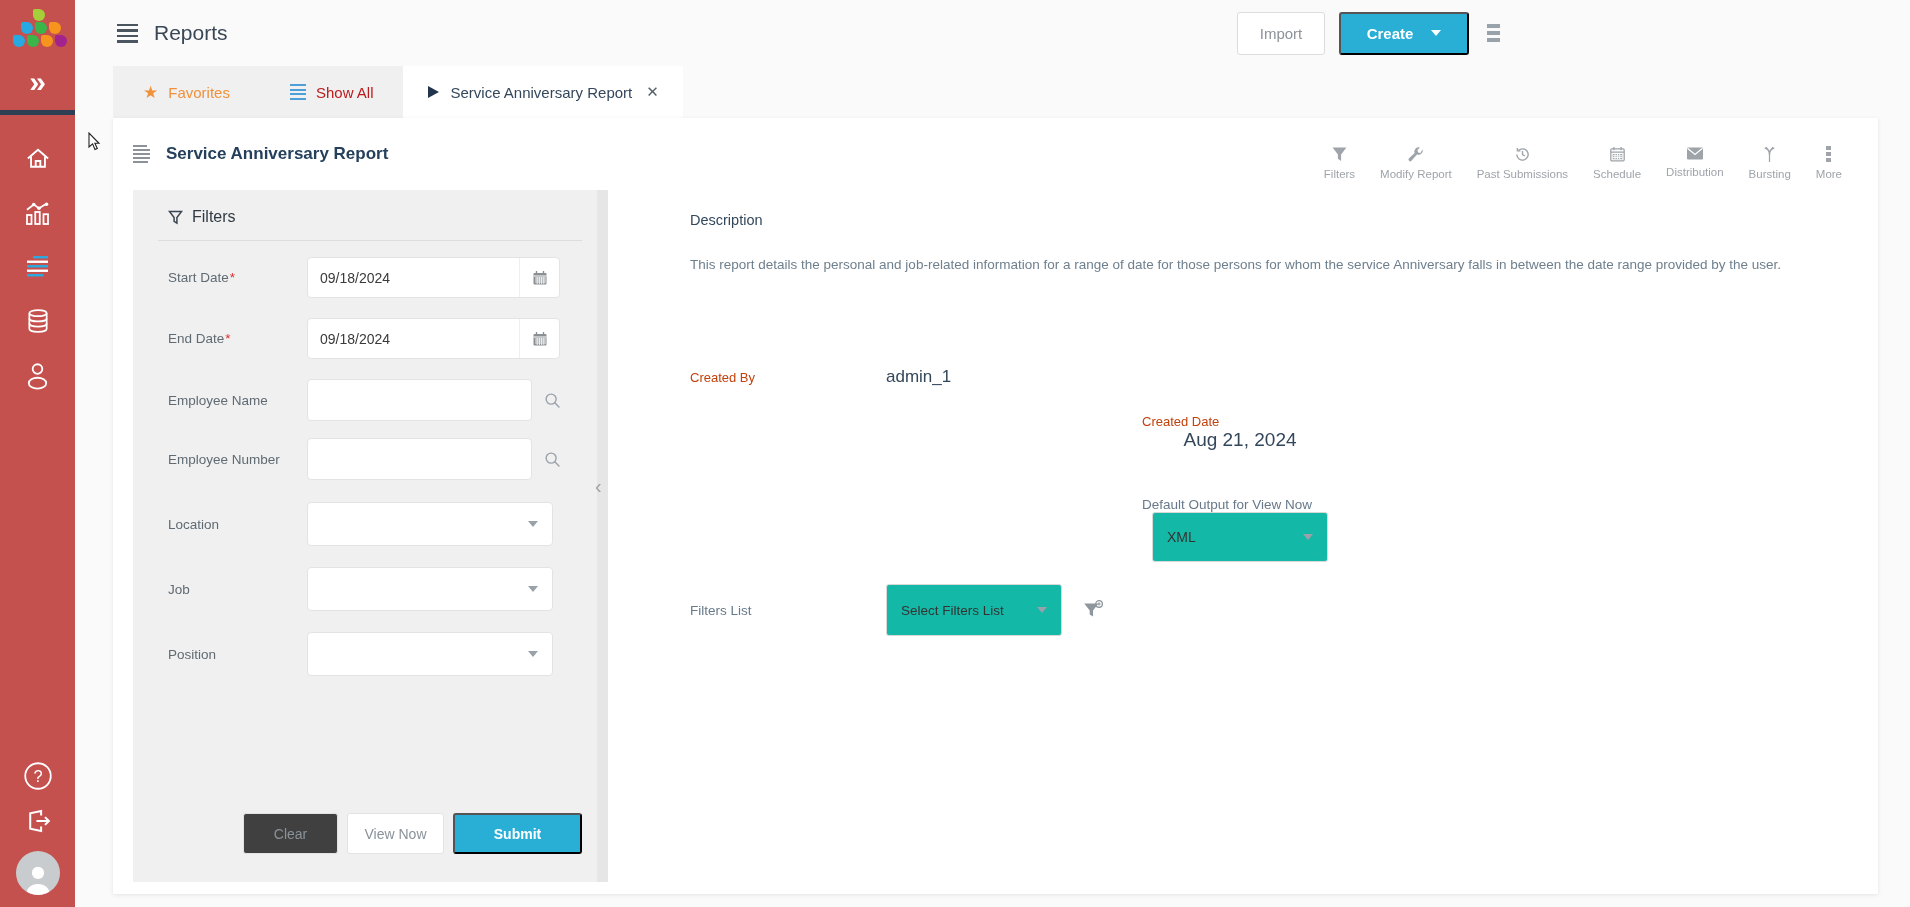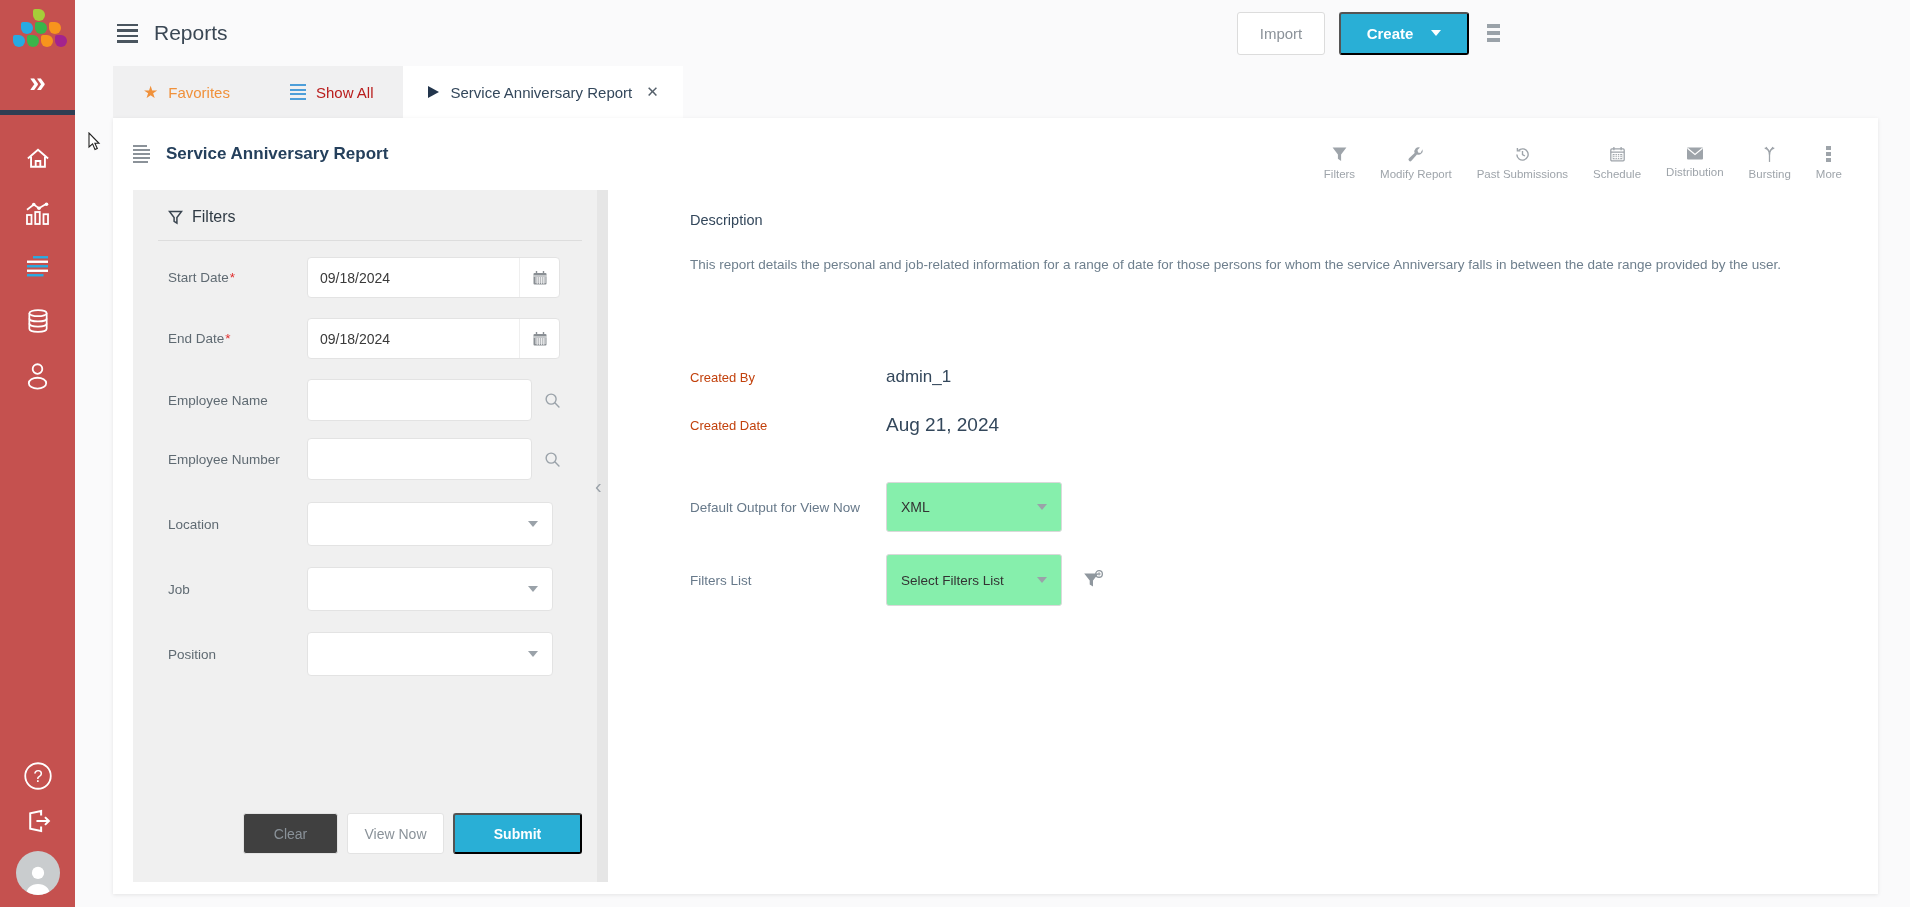--- a/index.html
+++ b/index.html
@@ -80,25 +80,25 @@
   .collapse-handle { position:absolute; right:-3px; top:284px; width:16px; height:24px; color:#9aa2a9; font-size:20px; line-height:24px; cursor:pointer; z-index:3; }
 
   
   .content { flex:1; padding:22px 88px 0 82px; }
   .desc-title { font-size:14.5px; color:#33475b; }
   .desc-text { margin-top:26px; font-size:13.5px; color:#6e7f8d; line-height:21px; max-width:1105px; }
   .detail-row { display:flex; align-items:center; }
   .detail-label { width:196px; flex-shrink:0; font-size:13px; color:#c2410c; }
   .row-createdby { margin-top:92px; }
   .val-createdby { font-size:17px; color:#33475b; }
-  .row-createddate { margin-top:27px; }
+  .row-createddate { margin-top:27px;flex-direction:column; }
   .val-createddate { font-size:19px; color:#33475b; }
-  .row-output { margin-top:46px; }
+  .row-output { margin-top:46px;flex-direction:column; }
   .row-output .detail-label, .row-filterslist .detail-label { color:#67798a; font-size:13.5px; }
-  .dd { width:176px; height:50px; background:#86efac; border:1px solid #d9d9d9; border-radius:3px; display:flex; align-items:center; justify-content:space-between; padding:0 14px; font-size:14px; color:#333; cursor:pointer; }
+  .dd { width:176px; height:50px; background:#14b8a6; border:1px solid #d9d9d9; border-radius:3px; display:flex; align-items:center; justify-content:space-between; padding:0 14px; font-size:14px; color:#333; cursor:pointer; }
   .row-filterslist { margin-top:22px; }
   .row-filterslist .dd { height:52px; font-size:13.5px; }
   .funnel-add { margin-left:20px; cursor:pointer; }
 
   .cursor { position:absolute; left:88px; top:132px; z-index:50; pointer-events:none; }
   svg { display:block; }
 </style>
 </head>
 <body>
 

